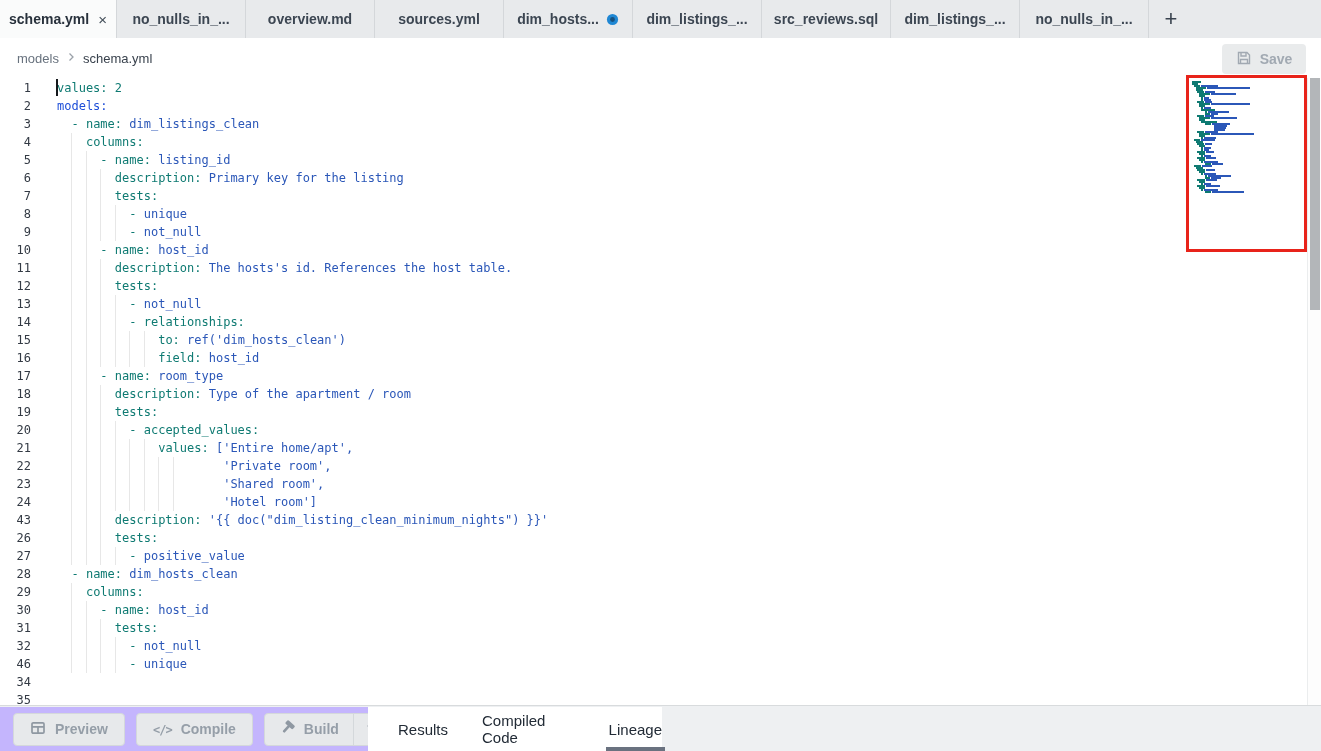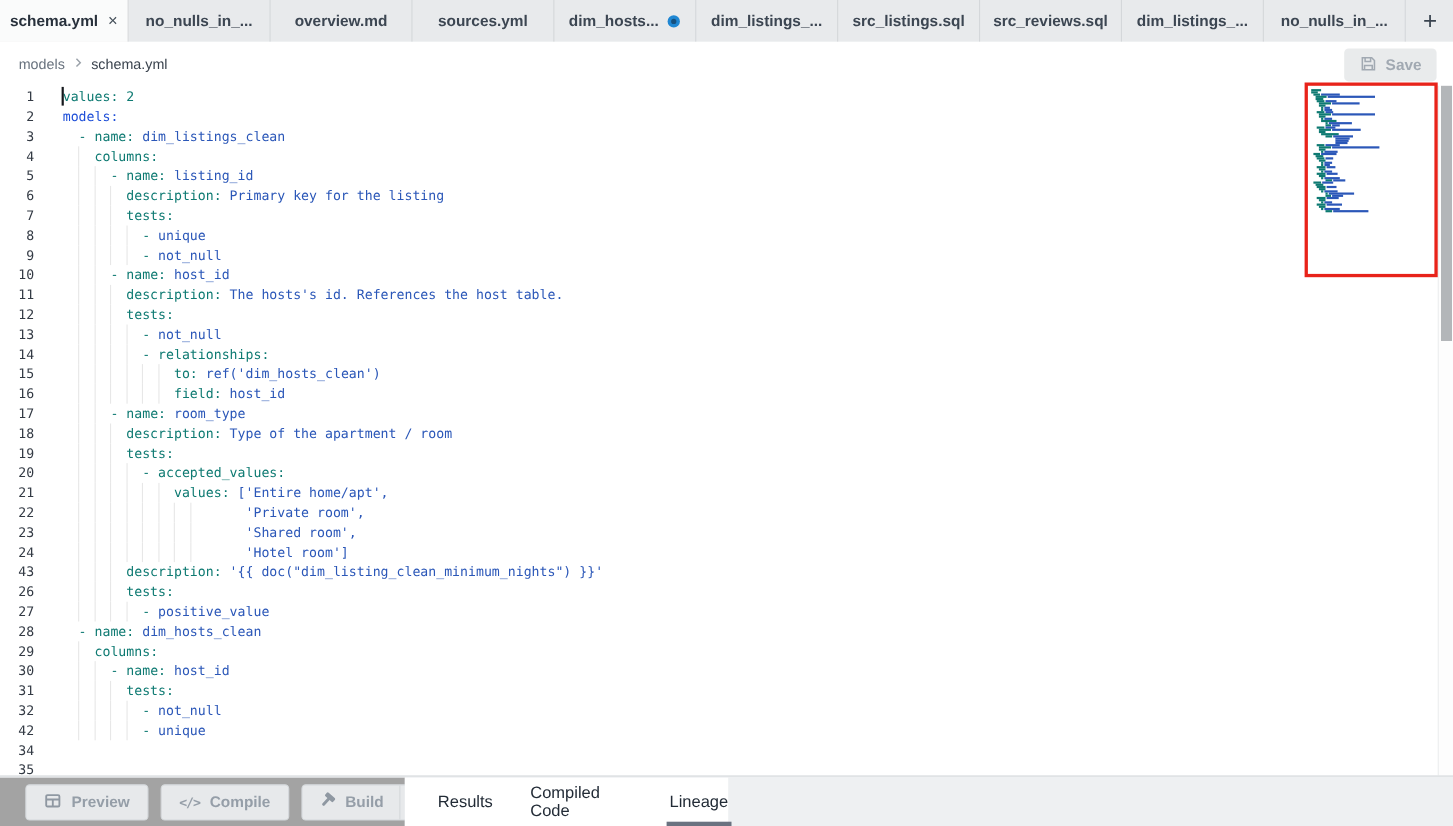--- a/index.html
+++ b/index.html
@@ -42,21 +42,21 @@
   .minimap-content { position:absolute; left:1192px; top:81px; width:110px; z-index:5; }
   .mm-row { height:2px; display:flex; align-items:flex-start; }
   .mm-bar { height:1.5px; flex:none; }
 
   
   .vscroll { position:absolute; left:1307px; top:78px; width:14px; height:627px; background:#fdfdfd; border-left:1px solid #ebedee; }
   .vthumb { position:absolute; left:2px; top:0; width:10px; height:232px; background:#b3b6b9; }
 
   
   .bottombar { position:absolute; top:705px; left:0; right:0; height:46px; background:#eef0f2; border-top:1px solid #d8dbdd; }
-  .bb-left { position:absolute; left:0; top:1px; bottom:0; width:368px; background:#a3a3a3; display:flex; align-items:center; padding-left:23px; gap:11px; }
+  .bb-left { position:absolute; left:0; top:1px; bottom:0; width:368px; background:#c4b5fd; display:flex; align-items:center; padding-left:13px; gap:11px; }
   .bb-btn { height:33px; background:#e7e9eb; border:1px solid #d4d8db; border-radius:4px;
             display:flex; align-items:center; gap:9px; padding:0 16px;
             color:#959ea8; font-size:14px; font-weight:600; cursor:default; white-space:nowrap; }
   .bb-group { display:flex; height:33px; border:1px solid #d4d8db; border-radius:4px; background:#e7e9eb; color:#959ea8; font-size:14px; font-weight:600; }
   .bb-group .main { padding:0 14px; display:flex; align-items:center; gap:9px; border-right:1px solid #d4d8db; }
   .bb-group .chev { width:38px; display:flex; align-items:center; justify-content:center; cursor:default; }
   .code-glyph { font-family:"DejaVu Sans Mono",monospace; font-size:12px; font-weight:700; letter-spacing:-1px; }
   .bb-tabs { position:absolute; left:368px; top:1px; bottom:0; width:294px; background:#ffffff; display:flex; align-items:stretch; padding-left:30px; gap:34px; }
   .bb-tab { position:relative; display:flex; align-items:center; font-size:15px; color:#222b36; font-weight:500; cursor:pointer; }
   .bb-underline { position:absolute; bottom:0; left:-3px; right:-3px; height:4px; background:#6a7280; }
@@ -85,23 +85,20 @@
         <span>dim_hosts...</span>
         <span class="tab-dot">
           <svg width="13" height="13" viewBox="0 0 13 13">
             <circle cx="6.5" cy="6.5" r="5.6" fill="#1f87d3"></circle>
             <circle cx="6.5" cy="6.5" r="2.4" fill="#17517f"></circle>
           </svg>
         </span>
       </div>
       <div class="tab">
         <span>dim_listings_...</span>
-      </div>
-      <div class="tab">
-        <span>src_listings.sql</span>
       </div>
       <div class="tab">
         <span>src_reviews.sql</span>
       </div>
       <div class="tab">
         <span>dim_listings_...</span>
       </div>
       <div class="tab">
         <span>no_nulls_in_...</span>
       </div>
@@ -156,21 +153,21 @@
         <div>23</div>
         <div>24</div>
         <div>43</div>
         <div>26</div>
         <div>27</div>
         <div>28</div>
         <div>29</div>
         <div>30</div>
         <div>31</div>
         <div>32</div>
-        <div>42</div>
+        <div>46</div>
         <div>34</div>
         <div>35</div>
       </div>
     <div class="codepane">
         <div class="code-line"><span></span><span style="color: rgb(14, 122, 114);">values:</span><span style="color: rgb(14, 122, 114);"> 2</span></div>
         <div class="code-line"><span></span><span style="color: #1d4ed8;">models:</span></div>
         <div class="code-line"><span>  </span><span style="color: rgb(14, 122, 114);">- </span><span style="color: rgb(14, 122, 114);">name:</span><span style="color: rgb(43, 87, 184);"> dim_listings_clean</span></div>
         <div class="code-line"><div class="guide" style="left: 2ch; background: rgb(231, 231, 231);"></div><span>    </span><span style="color: rgb(14, 122, 114);">columns:</span></div>
         <div class="code-line"><div class="guide" style="left: 2ch; background: rgb(231, 231, 231);"></div><div class="guide" style="left: 4ch; background: rgb(231, 231, 231);"></div><span>      </span><span style="color: rgb(14, 122, 114);">- </span><span style="color: rgb(14, 122, 114);">name:</span><span style="color: rgb(43, 87, 184);"> listing_id</span></div>
         <div class="code-line"><div class="guide" style="left: 2ch; background: rgb(231, 231, 231);"></div><div class="guide" style="left: 4ch; background: rgb(231, 231, 231);"></div><div class="guide" style="left: 6ch; background: rgb(231, 231, 231);"></div><span>        </span><span style="color: rgb(14, 122, 114);">description:</span><span style="color: rgb(43, 87, 184);"> Primary key for the listing</span></div>

